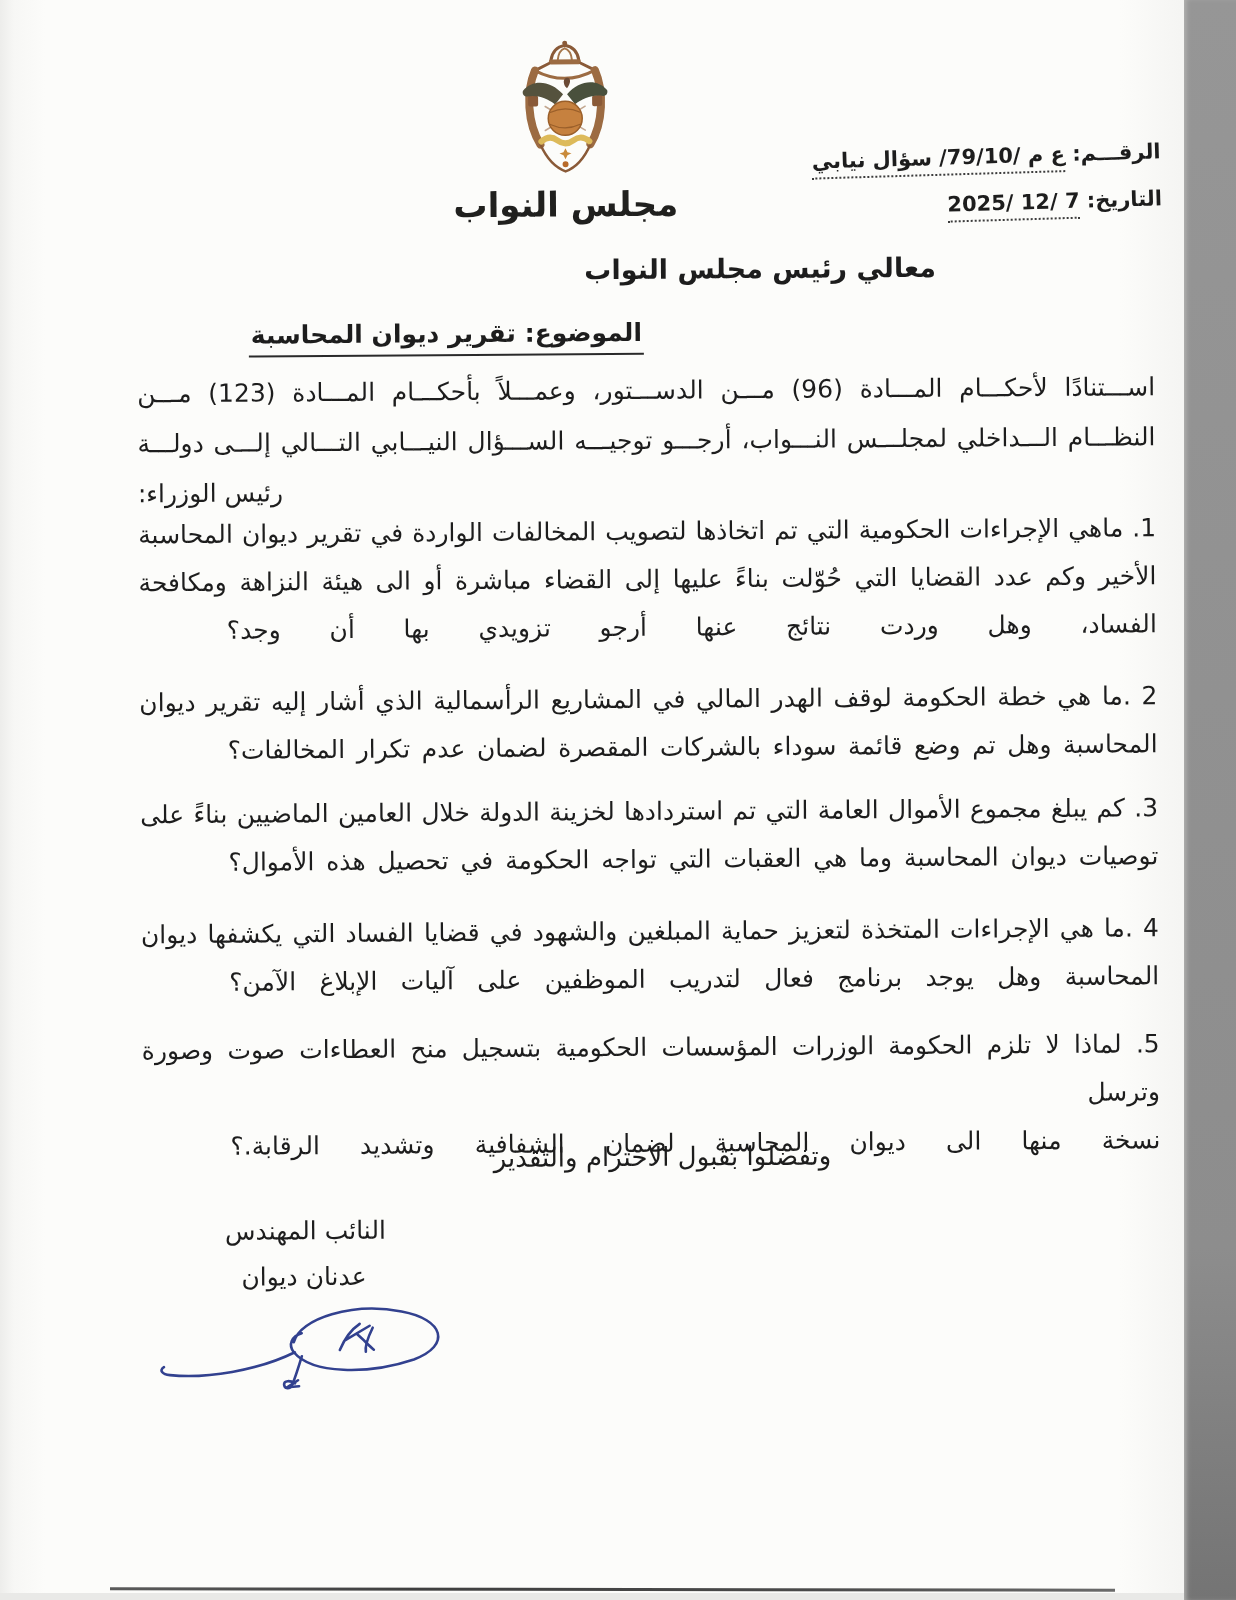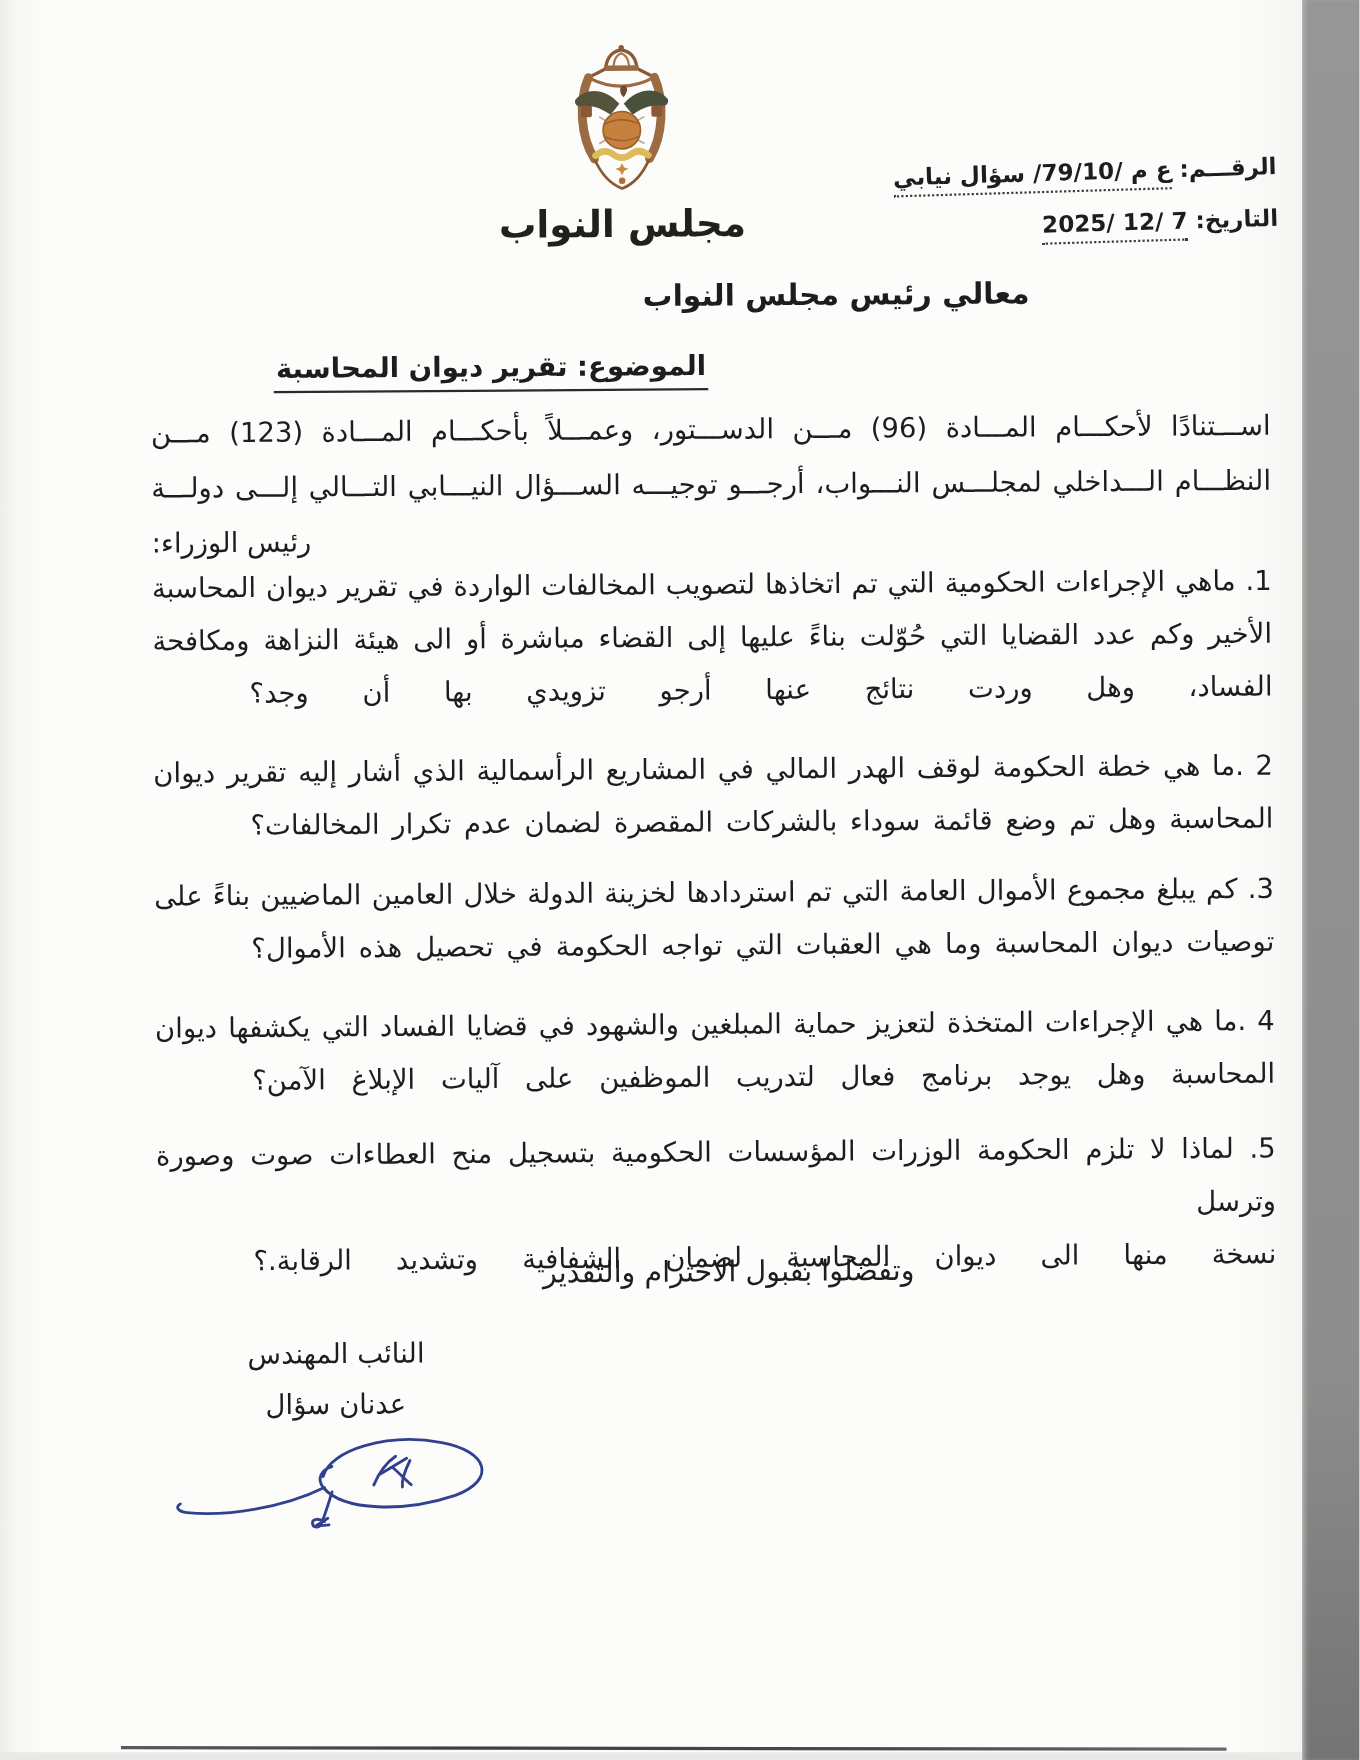--- a/index.html
+++ b/index.html
@@ -125,21 +125,21 @@
 
     <div class="para q5" dir="rtl">
 
     <div class="line fill">5. لماذا لا تلزم الحكومة الوزرات المؤسسات الحكومية بتسجيل منح العطاءات صوت وصورة وترسل</div>
         <div class="line wide">نسخة منها الى ديوان المحاسبة لضمان الشفافية وتشديد الرقابة.؟</div>
       </div>
 
     <div class="closing" dir="rtl">وتفضلوا بقبول الاحترام والتقدير</div>
 
     <div class="sig-title" dir="rtl">النائب المهندس</div>
-    <div class="sig-name" dir="rtl">عدنان سؤال</div>
+    <div class="sig-name" dir="rtl">عدنان ديوان</div>
 
     <svg class="signature" viewBox="0 0 310 100" aria-hidden="true">
       <g fill="none" stroke="#32418f" stroke-width="2.6" stroke-linecap="round">
         <path d="M140 52 C146 28 200 12 248 22 C290 30 298 56 260 70 C214 85 158 84 140 62 C134 54 138 46 148 43"></path>
         <path d="M186 60 C192 46 200 38 206 34"></path>
         <path d="M192 50 L216 36"></path>
         <path d="M203 44 C210 50 215 56 220 60"></path>
         <path d="M219 38 C214 48 211 56 212 62"></path>
         <path d="M141 62 C104 80 52 88 16 84 C8 83 5 79 10 76"></path>
         <path d="M148 66 C143 82 141 88 138 95 C136 99 130 99 130 94 C130 90 136 90 141 93"></path>

